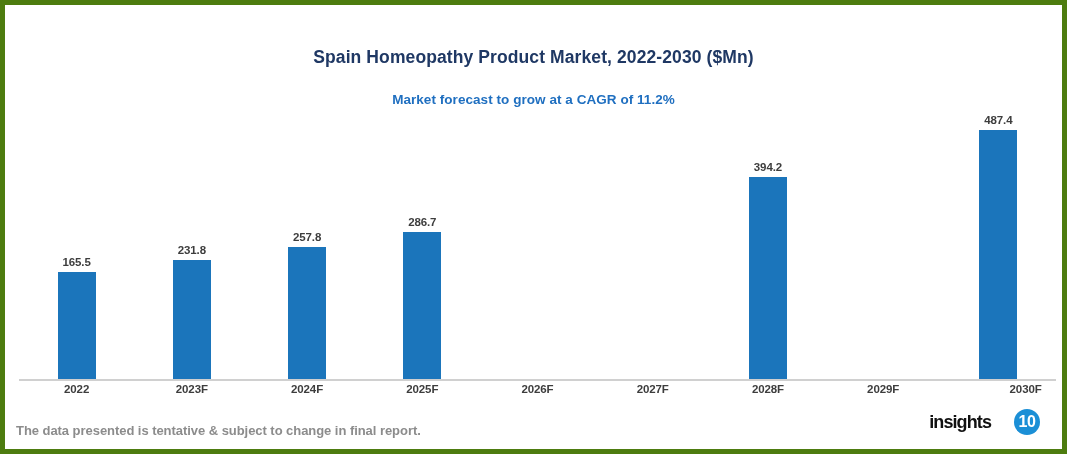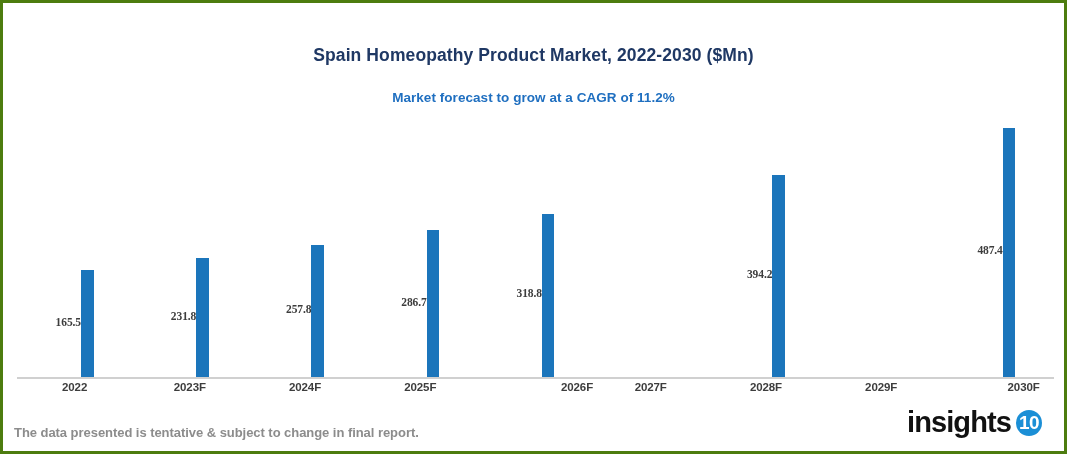--- a/index.html
+++ b/index.html
@@ -10,21 +10,21 @@
 
   body {
     font-family: "Liberation Sans", sans-serif;
   }
 
   #figure {
     position: relative;
     width: 1067px;
     height: 454px;
     background: #ffffff;
-    border: 3px solid #4d7c0f;
+    border: 5px solid #4d7c0f;
     box-sizing: border-box;
     overflow: hidden;
   }
 
   
   #title-block {
     position: absolute;
     left: 0;
     top: 42px;
     width: 100%;
@@ -72,23 +72,23 @@
     height: 266px;
   }
 
   .bar-column {
     position: absolute;
     left: 50%;
     bottom: 0;
     transform: translateX(-50%);
     width: 38px;
     display: flex;
+    flex-direction: column;
     justify-content: flex-end;
     align-items: center;
-    font-family: Liberation Serif, serif;
   }
 
   .bar-value {
     font-size: 11.5px;
     font-weight: bold;
     color: #3d3d3d;
     margin-bottom: 4px;
     white-space: nowrap;
     letter-spacing: -0.1px;
   }
@@ -132,39 +132,40 @@
   #brand-logo {
     position: absolute;
     right: 22px;
     bottom: 14px;
     display: flex;
     align-items: center;
     gap: 5px;
   }
 
   #brand-word {
-    font-size: 29px;
+    font-size: 18px;
     font-weight: bold;
     color: #111111;
     letter-spacing: -0.9px;
     line-height: 1;
   }
 
   #brand-badge {
     width: 26px;
     height: 26px;
     border-radius: 50%;
     background: #1b8fd6;
     color: #ffffff;
-    font-size: 19px;
+    font-size: 16px;
     font-weight: bold;
     display: flex;
     align-items: center;
     justify-content: center;
     letter-spacing: -0.5px;
+    margin-left: 18px;
   }
 </style>
 </head>
 <body>
 
 <div id="figure">
 
   <div id="title-block">
     <div id="chart-title" style="color: rgb(31, 56, 100);">Spain Homeopathy Product Market, 2022-2030 ($Mn)</div>
     <div id="chart-subtitle" style="color: rgb(31, 111, 192); margin-top: 24px;">Market forecast to grow at a CAGR of 11.2%</div>
@@ -188,26 +189,20 @@
       <div class="bar-slot" style="left: 230.444px; width: 115.222px;">
       <div class="bar-column">
         <div class="bar-value">257.8</div>
         <div class="bar-rect" style="background: rgb(27, 117, 187); height: 131.875px;"></div>
       </div>
     </div>
       <div class="bar-slot" style="left: 345.667px; width: 115.222px;">
       <div class="bar-column">
         <div class="bar-value">286.7</div>
         <div class="bar-rect" style="background: rgb(27, 117, 187); height: 146.658px;"></div>
-      </div>
-    </div>
-      <div class="bar-slot" style="left: 460.889px; width: 115.222px;">
-      <div class="bar-column">
-        <div class="bar-value">318.8</div>
-        <div class="bar-rect" style="background: rgb(27, 117, 187); height: 163.078px;"></div>
       </div>
     </div>
       <div class="bar-slot" style="left: 691.333px; width: 115.222px;">
       <div class="bar-column">
         <div class="bar-value">394.2</div>
         <div class="bar-rect" style="background: rgb(27, 117, 187); height: 201.648px;"></div>
       </div>
     </div>
       <div class="bar-slot" style="left: 921.778px; width: 115.222px;">
       <div class="bar-column">
@@ -215,21 +210,21 @@
         <div class="bar-rect" style="background: rgb(27, 117, 187); height: 249.324px;"></div>
       </div>
     </div>
     </div>
 
   <div id="xaxis">
       <div class="xtick" style="left: 0px; width: 115.222px;">2022</div>
       <div class="xtick" style="left: 115.222px; width: 115.222px;">2023F</div>
       <div class="xtick" style="left: 230.444px; width: 115.222px;">2024F</div>
       <div class="xtick" style="left: 345.667px; width: 115.222px;">2025F</div>
-      <div class="xtick" style="left: 460.889px; width: 115.222px; text-align: right;">2026F</div>
+      <div class="xtick" style="left: 460.889px; width: 115.222px;">2026F</div>
       <div class="xtick" style="left: 576.111px; width: 115.222px;">2027F</div>
       <div class="xtick" style="left: 691.333px; width: 115.222px;">2028F</div>
       <div class="xtick" style="left: 806.556px; width: 115.222px;">2029F</div>
       <div class="xtick" style="left: 949px; width: 115.222px;">2030F</div>
     </div>
 
   <div id="footer-note">The data presented is tentative &amp; subject to change in final report.</div>
 
   <div id="brand-logo">
     <span id="brand-word">insights</span>

